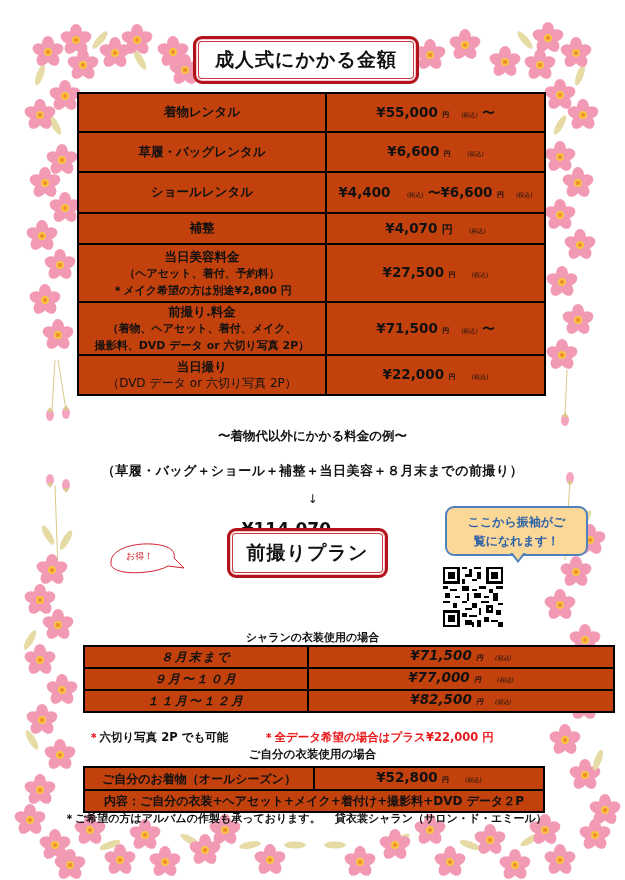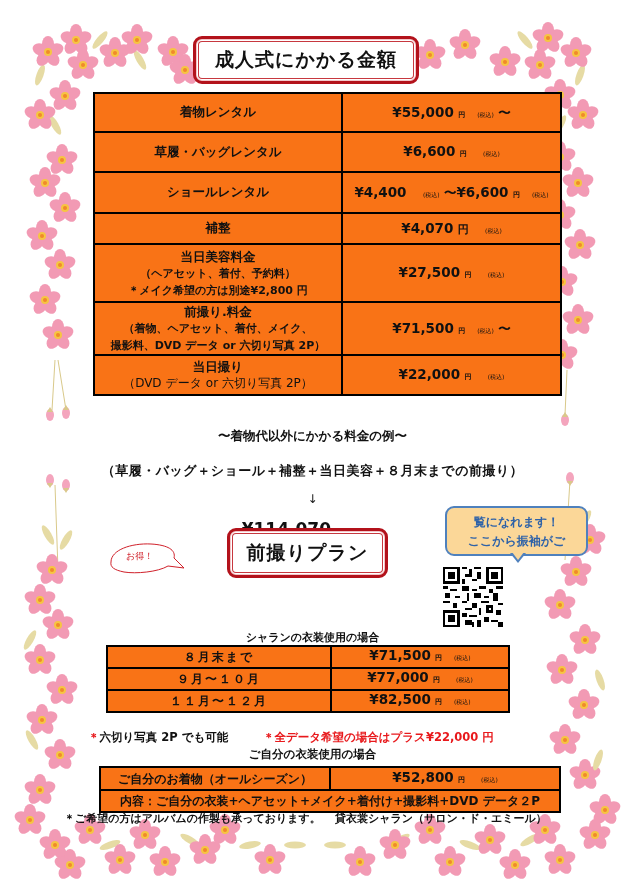--- a/index.html
+++ b/index.html
@@ -9,21 +9,21 @@
   
   .flowers { position: absolute; left: 0; top: 0; width: 625px; height: 880px; pointer-events: none; }
 
   
   .title-box { position: absolute; background: #fff; border: 3px solid #b3121b; border-radius: 9px;
     box-shadow: 0 0 0 1px #f3c6c9 inset, 0 0 0 2px #fff inset, 0 0 0 3px #c7383f inset;
     display: flex; align-items: center; justify-content: center; font-size: 19px; letter-spacing: 1px; }
   #title1 { left: 193px; top: 36px; width: 226px; height: 48px; }
   #title2 { left: 227px; top: 528px; width: 161px; height: 50px; }
 
-  table { position: absolute; border-collapse: collapse; background: #f97316; margin-left: 16px; }
+  table { position: absolute; border-collapse: collapse; background: #c2410c; }
   td { border: 2px solid #000; text-align: center; vertical-align: middle; font-size: 12.5px; line-height: 1.45; }
   .sub { font-size: 11px; }
   .yen { font-size: 13.5px; }
   .tax { font-size: 6px; font-weight: normal; padding-left: 12px; }
   .unit { font-size: 7px; }
 
   #price-table { left: 77px; top: 92px; width: 469px; }
   #price-table td:first-child { width: 248px; }
 
   .center-line { position: absolute; left: 0; width: 625px; text-align: center; }
@@ -41,21 +41,21 @@
     border-left: 8px solid transparent; border-right: 8px solid transparent; border-top: 10px solid #4f81bd; }
   .bubble-tail-in { position: absolute; left: 512px; top: 552px; width: 0; height: 0;
     border-left: 6px solid transparent; border-right: 6px solid transparent; border-top: 8px solid #fbd798; }
 
   .otoku { position: absolute; left: 106px; top: 540px; width: 80px; height: 42px; }
   .otoku span { position: absolute; left: 20px; top: 10px; font-size: 9px; color: #d0202a; font-weight: normal; }
 
   .qr { position: absolute; left: 443px; top: 567px; width: 60px; height: 60px; }
 
   #section1-title { top: 630px; font-size: 11px; }
-  #plan-table { left: 90px; top: 645px; width: 404px; }
+  #plan-table { left: 83px; top: 645px; width: 532px; font-style: italic; }
   #plan-table td { font-size: 12px; line-height: 17px; padding: 0; }
   #plan-table td:first-child { width: 224px; letter-spacing: 2px; }
   #plan-table td.full { letter-spacing: 0; }
 
   .notes { position: absolute; top: 730px; font-size: 11.5px; }
   #note-a { left: 88px; }
   #note-a .star { color: #e8191c; }
   #note-b { left: 263px; color: #e8191c; }
 
   #section2-title { top: 747px; font-size: 11.5px; }
@@ -254,22 +254,22 @@
 </div>
 
 <div class="otoku">
   <svg width="80" height="42" viewBox="0 0 80 42">
     <path d="M5 22 C5 10 25 3 45 4 C62 5 70 10 68 18 L78 28 L62 26 C52 32 30 34 18 32 C8 30 4 27 5 22 Z" fill="none" stroke="#d0202a" stroke-width="1"></path>
   </svg>
   <span>お得！</span>
 </div>
 
 <div class="bubble">
+  <div>ここから振袖がご</div>
   <div>覧になれます！</div>
-  <div>ここから振袖がご</div>
 </div>
 <div class="bubble-tail"></div>
 <div class="bubble-tail-in"></div>
 
 <svg class="qr" viewBox="0 0 25 25" shape-rendering="crispEdges">
   <rect width="25" height="25" fill="#fff"></rect>
   <g fill="#000">
     <rect x="0" y="0" width="7" height="7"></rect>
       <rect x="1" y="1" width="5" height="5" fill="#fff"></rect>
       <rect x="2" y="2" width="3" height="3"></rect>

